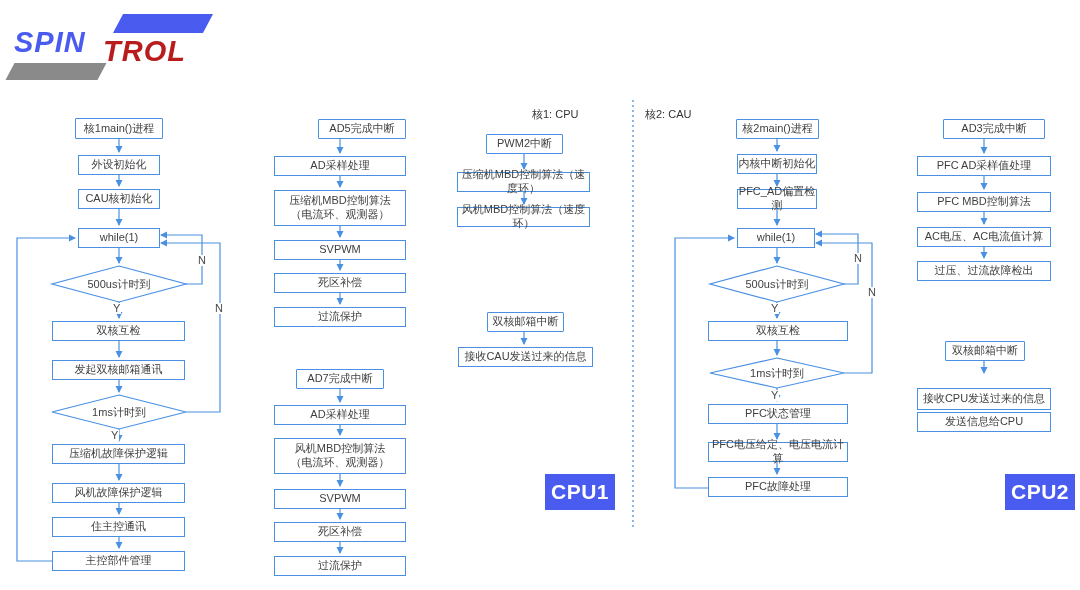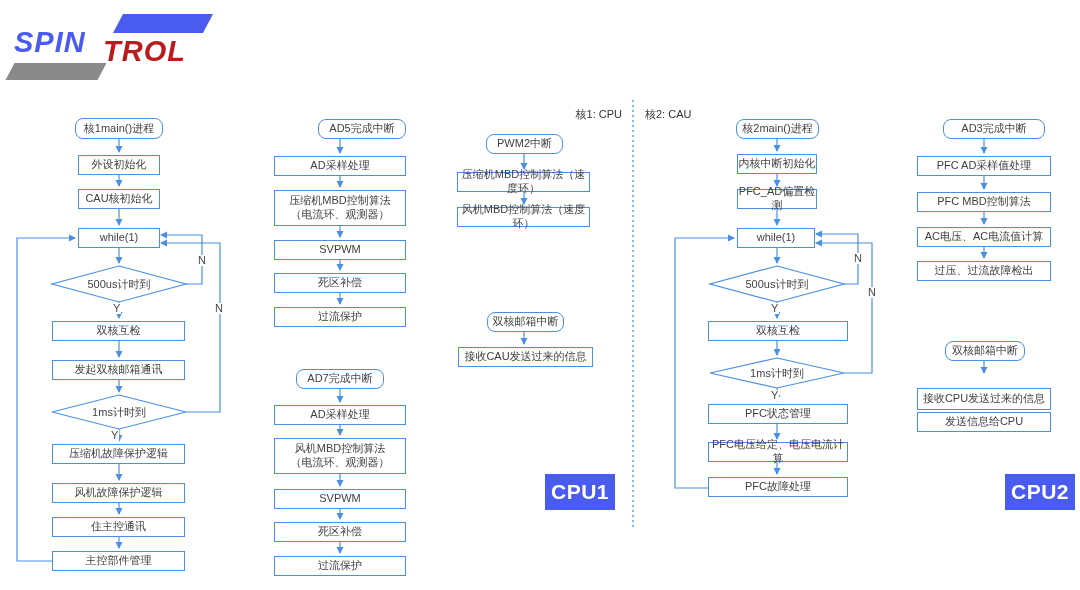--- a/index.html
+++ b/index.html
@@ -8,21 +8,21 @@
     font-family:"Liberation Sans","DejaVu Sans",sans-serif;
   }
   svg.wires{position:absolute;left:0;top:0;width:1080px;height:590px;}
   .node{
     position:absolute;box-sizing:border-box;
     border:1px solid #4A90E2;background:#ffffff;color:#3f3f3f;
     font-size:11px;line-height:1.25;text-align:center;
     display:flex;align-items:center;justify-content:center;
     white-space:pre-line;z-index:2;
   }
-  .stadium{border-radius:8px;}
+  .stadium{border-radius:1px;}
   .dlabel{
     position:absolute;color:#3f3f3f;font-size:11px;text-align:center;
     display:flex;align-items:center;justify-content:center;z-index:2;
   }
   .edge{
     position:absolute;font-size:11px;color:#4a4a4a;background:#ffffff;
     padding:0 1px;line-height:1;z-index:3;
   }
   .region-label{position:absolute;font-size:11px;color:#333;z-index:2;}
   .badge{
@@ -110,21 +110,21 @@
     <line x1="633" y1="100" x2="633" y2="528" stroke="#5B9BD5" stroke-width="1.4" stroke-dasharray="2 3"></line>
   </svg>
 
   <div class="logo">
     <div class="logo-bar blue"></div>
     <div class="logo-bar gray"></div>
     <span class="logo-spin">SPIN</span>
     <span class="logo-trol">TROL</span>
   </div>
 
-  <div class="region-label" style="left:560px;top:107px;width:62px;text-align:right;">核1: CPU</div>
+  <div class="region-label" style="left:532px;top:107px;width:62px;">核1: CPU</div>
   <div class="region-label" style="left:645px;top:107px;">核2: CAU</div>
 
   <div class="node stadium" style="left:75px;top:118px;width:88px;height:21px;">核1main()进程</div>
   <div class="node" style="left:78px;top:155px;width:82px;height:20px;">外设初始化</div>
   <div class="node" style="left:78px;top:189px;width:82px;height:20px;">CAU核初始化</div>
   <div class="node" style="left:78px;top:228px;width:82px;height:20px;">while(1)</div>
   <div class="dlabel" style="left:52px;top:266px;width:134px;height:36px;">500us计时到</div>
   <div class="node" style="left:52px;top:321px;width:133px;height:20px;">双核互检</div>
   <div class="node" style="left:52px;top:360px;width:133px;height:20px;">发起双核邮箱通讯</div>
   <div class="dlabel" style="left:52px;top:395px;width:134px;height:34px;">1ms计时到</div>

